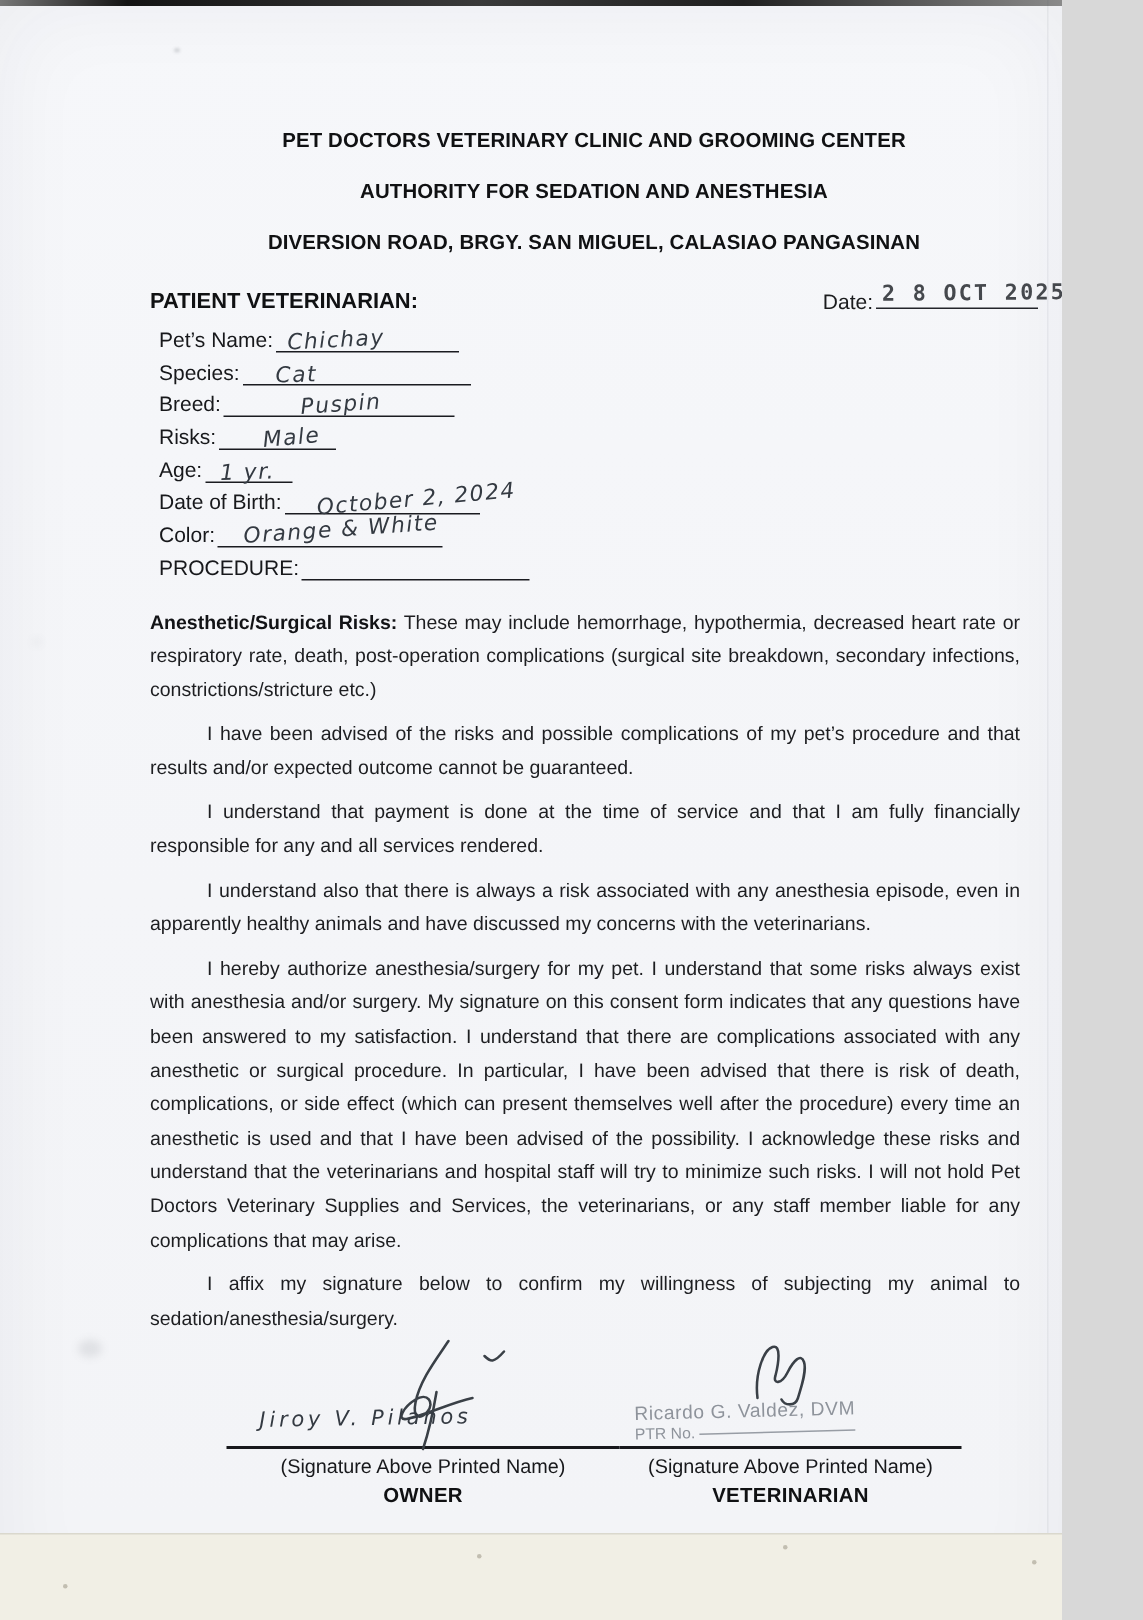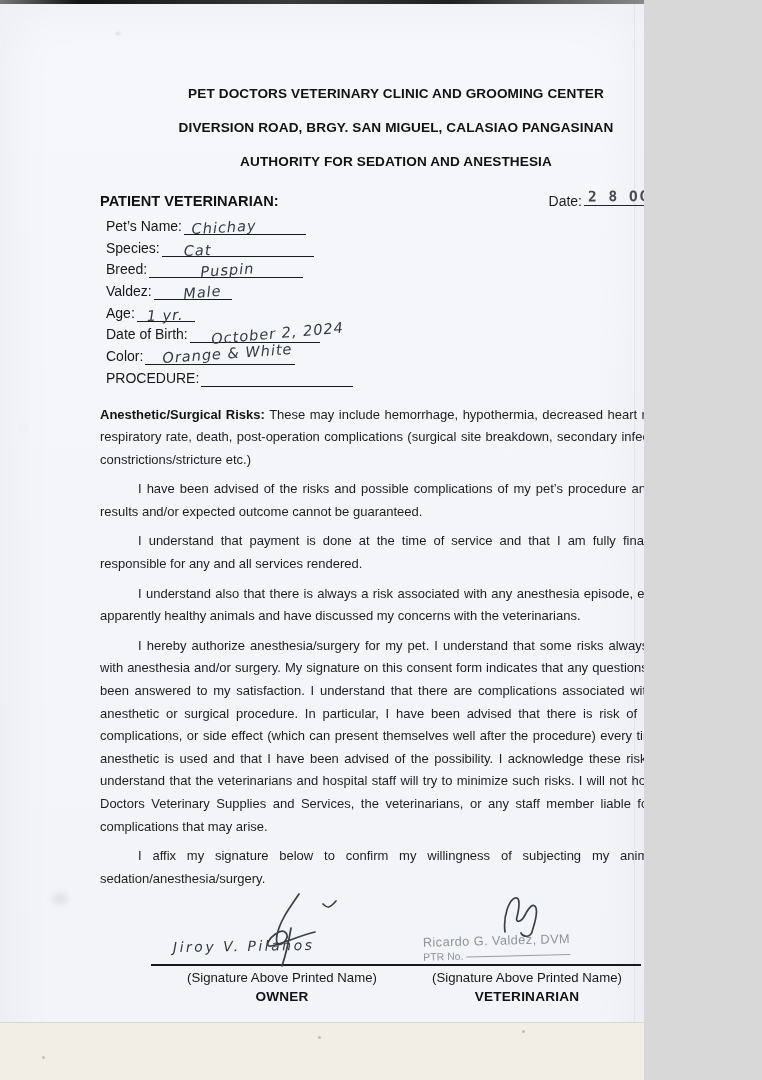--- a/index.html
+++ b/index.html
@@ -1,18 +1,18 @@
 <!DOCTYPE html>
 <html><head>
 <meta charset="utf-8">
 <style>
   html,body{margin:0;padding:0;background:#d8d8d8;}
   .page{
     position:relative;
-    width:644px;height:1080px;
+    width:708px;height:1080px;
     background:linear-gradient(180deg,#f6f7fa 0%,#f4f5f8 55%,#f3f4f7 94%);
     overflow:hidden;
     font-family:"Liberation Sans",sans-serif;
     color:#1b1c1e;
     box-shadow:inset 0 0 60px rgba(40,45,60,0.05);
   }
   
   .edge-top{position:absolute;top:0;left:0;right:0;height:4px;
     background:linear-gradient(90deg,#777 0%,#141414 12%,#3a3a3a 45%,#202020 70%,#8a8a8a 100%);}
   .edge-bottom{position:absolute;left:0;right:0;top:1022px;bottom:0;
@@ -88,22 +88,22 @@
   <div class="smudge s3"></div>
   <div class="speck p1"></div>
   <div class="speck p2"></div>
   <div class="speck p3"></div>
   <div class="speck p4"></div>
 
   <div class="content">
 
     <div class="doc-header">
       <div class="h-line">PET DOCTORS VETERINARY CLINIC AND GROOMING CENTER</div>
+      <div class="h-line">AUTHORITY FOR SEDATION AND ANESTHESIA</div>
       <div class="h-line">DIVERSION ROAD, BRGY. SAN MIGUEL, CALASIAO PANGASINAN</div>
-      <div class="h-line">AUTHORITY FOR SEDATION AND ANESTHESIA</div>
     </div>
 
     <div class="info-head">
       <div class="section-title">PATIENT VETERINARIAN:</div>
       <div class="date-block">
         <span>Date:</span><span class="date-line"><span class="date-stamp">2 8 OCT 2025</span></span>
       </div>
     </div>
 
     <div class="fields">
@@ -119,21 +119,21 @@
             <span class="hand f-value v2">Cat</span>
           </span>
       </div>
       <div class="field-row">
         <span class="f-label">Breed:</span>
         <span class="f-line w3">
             <span class="hand f-value v3">Puspin</span>
           </span>
       </div>
       <div class="field-row">
-        <span class="f-label">Valdez:</span>
+        <span class="f-label">Risks:</span>
         <span class="f-line w4">
             <span class="hand f-value v4">Male</span>
           </span>
       </div>
       <div class="field-row">
         <span class="f-label">Age:</span>
         <span class="f-line w5">
             <span class="hand f-value v5">1 yr.</span>
           </span>
       </div>

